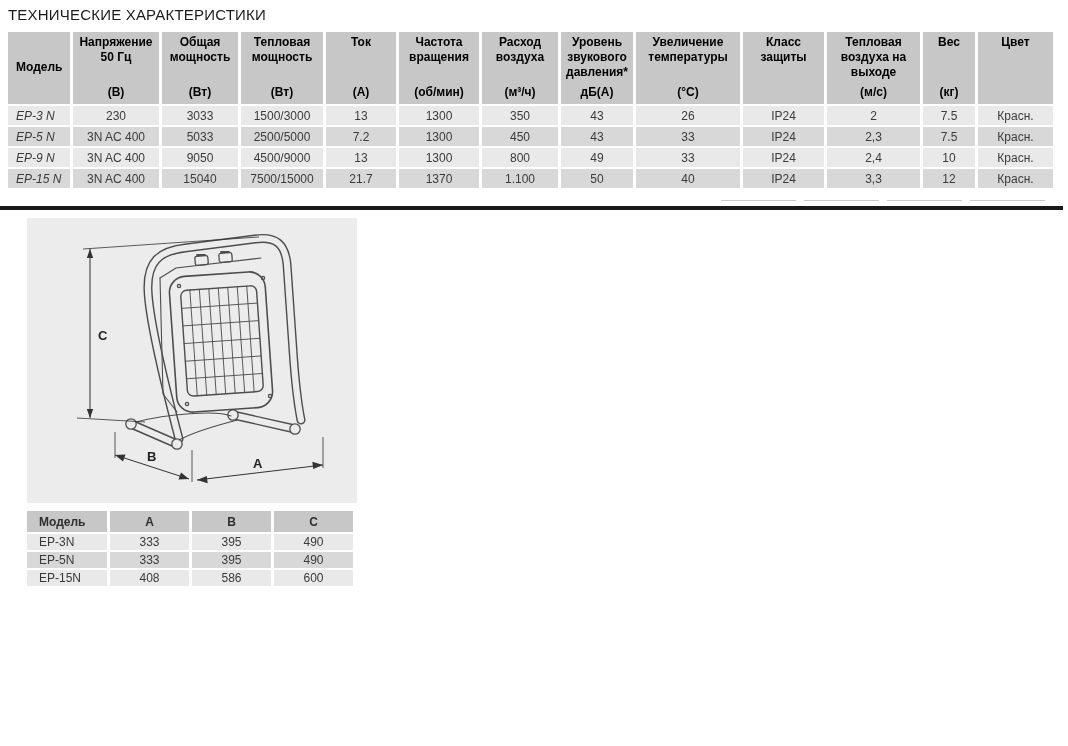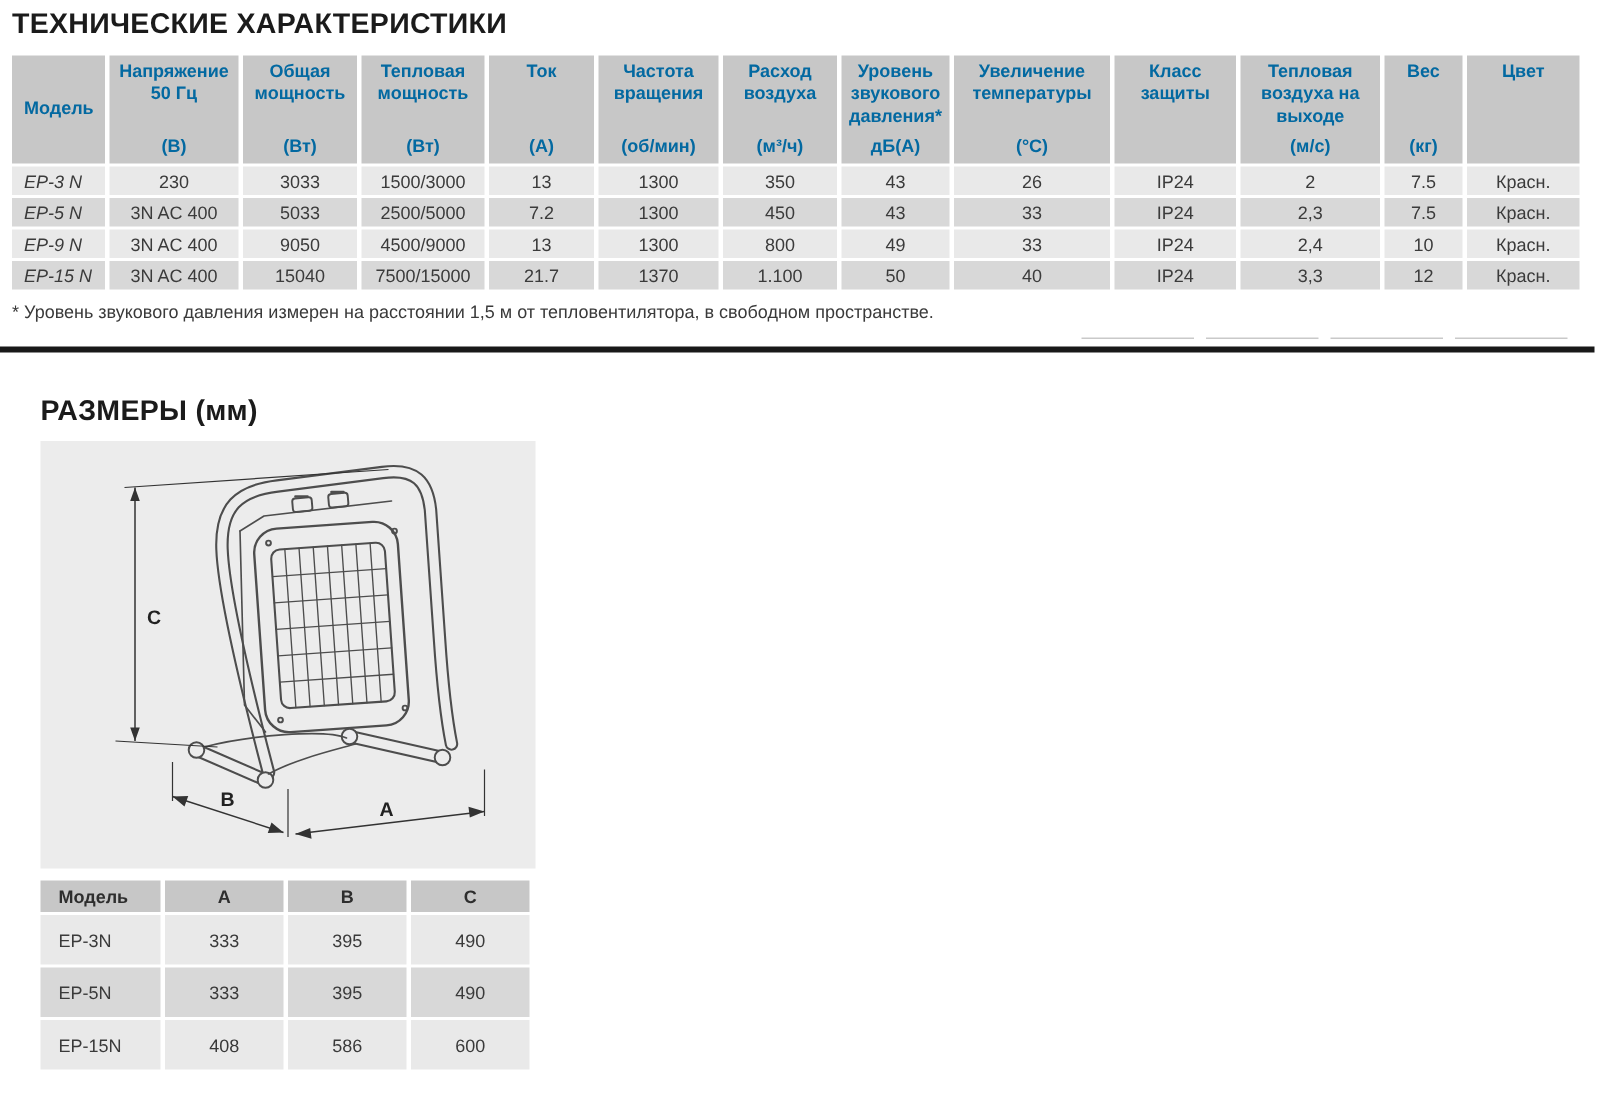--- a/index.html
+++ b/index.html
@@ -6,31 +6,31 @@
   html, body { margin: 0; padding: 0; }
   body {
     width: 1068px; height: 746px; overflow: hidden;
     background: #ffffff;
     font-family: "Liberation Sans", sans-serif;
     color: #3a3a3a;
     -webkit-font-smoothing: antialiased;
   }
   .title {
     margin: 6px 0 7px 8px;
-    font-size: 19px; font-weight: bold; color: #1b1b1b;
+    font-size: 15px; font-weight: normal; color: #1b1b1b;
     letter-spacing: 0.2px;
   }
   
   table.spec {
     border-collapse: separate; border-spacing: 3px 2px;
     table-layout: fixed; margin-left: 5px;
     font-size: 12px;
   }
   table.spec thead th {
-    background: #c7c7c7; color: #0369a1;
+    background: #c7c7c7; color: #000000;
     font-weight: bold; height: 72px;
     padding: 3px 2px 4px 2px; vertical-align: top;
   }
   table.spec thead th .hcell {
     display: flex; flex-direction: column; justify-content: space-between;
     align-items: center; text-align: center; height: 100%; line-height: 1.25;
   }
   table.spec thead th:first-child .hcell {
     justify-content: center; align-items: flex-start; text-align: left;
     padding-left: 6px;
@@ -63,21 +63,21 @@
     border-collapse: separate; border-spacing: 3px 2px;
     table-layout: fixed; margin: 6px 0 0 24px;
     font-size: 12px;
   }
   table.dims thead th {
     background: #c7c7c7; color: #2e2e2e; font-weight: bold;
     height: 21px; text-align: center; padding: 1px 2px;
   }
   table.dims thead th:first-child { text-align: left; padding-left: 12px; }
   table.dims tbody td {
-    background: #e9e9e9; height: 33px; text-align: center; padding: 1px 2px;
+    background: #e9e9e9; height: 16px; text-align: center; padding: 1px 2px;
   }
   table.dims tbody tr:nth-child(even) td { background: #d8d8d8; }
   table.dims tbody td:first-child { text-align: left; padding-left: 12px; }
 </style>
 </head>
 <body>
 
 <div>
 
   <div class="title">ТЕХНИЧЕСКИЕ ХАРАКТЕРИСТИКИ</div>
@@ -237,31 +237,29 @@
           <td>50</td>
           <td>40</td>
           <td>IP24</td>
           <td>3,3</td>
           <td>12</td>
           <td>Красн.</td>
         </tr>
       </tbody>
   </table>
 
-  <div class="footnote">* Уровень звукового давления измерен на расстоянии 1,5 м от тепловентилятора, в свободном пространстве.</div>
 
   <div class="presep">
     <span></span>
     <span></span>
     <span></span>
     <span></span>
   </div>
   <div class="bar"></div>
 
-  <div class="title dim-title">РАЗМЕРЫ (мм)</div>
 
   <div class="figure">
     <svg viewBox="0 0 330 285" width="330" height="285">
       <g stroke="#4d4d4d" fill="none" stroke-width="1.3" stroke-linecap="round" stroke-linejoin="round">
 
         <path d="M152,221 C136,160 122,100 121,72 C120,44 132,33 158,30 L228,21 C250,18 258,27 260,46 L266,132 C268,162 270,182 274,202" stroke-width="9"></path>
         <path d="M152,221 C136,160 122,100 121,72 C120,44 132,33 158,30 L228,21 C250,18 258,27 260,46 L266,132 C268,162 270,182 274,202" stroke-width="6.2" stroke="#ececec"></path>
 
         <path d="M133,60 L149,50 L234,40" stroke-width="1.1"></path>
         <path d="M133,60 L136,176 L150,194" stroke-width="1.1"></path>

